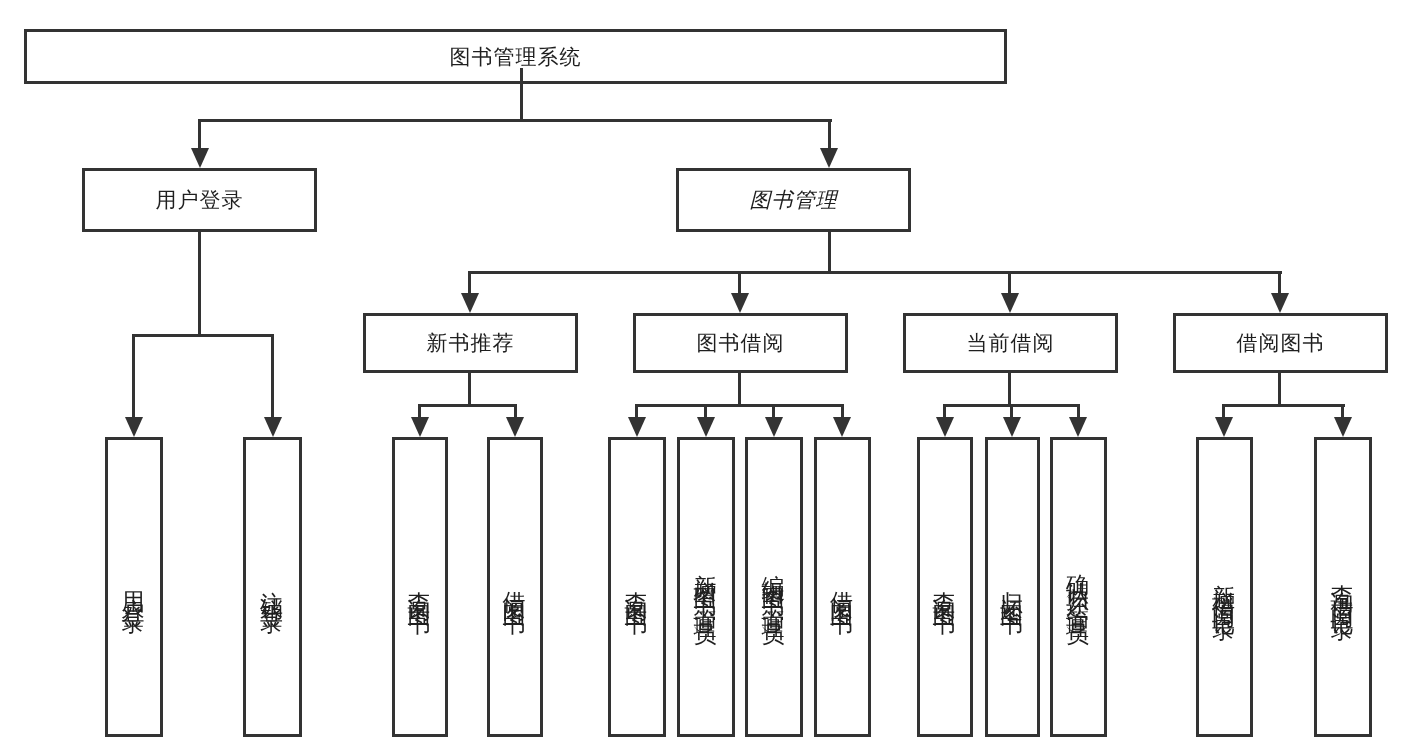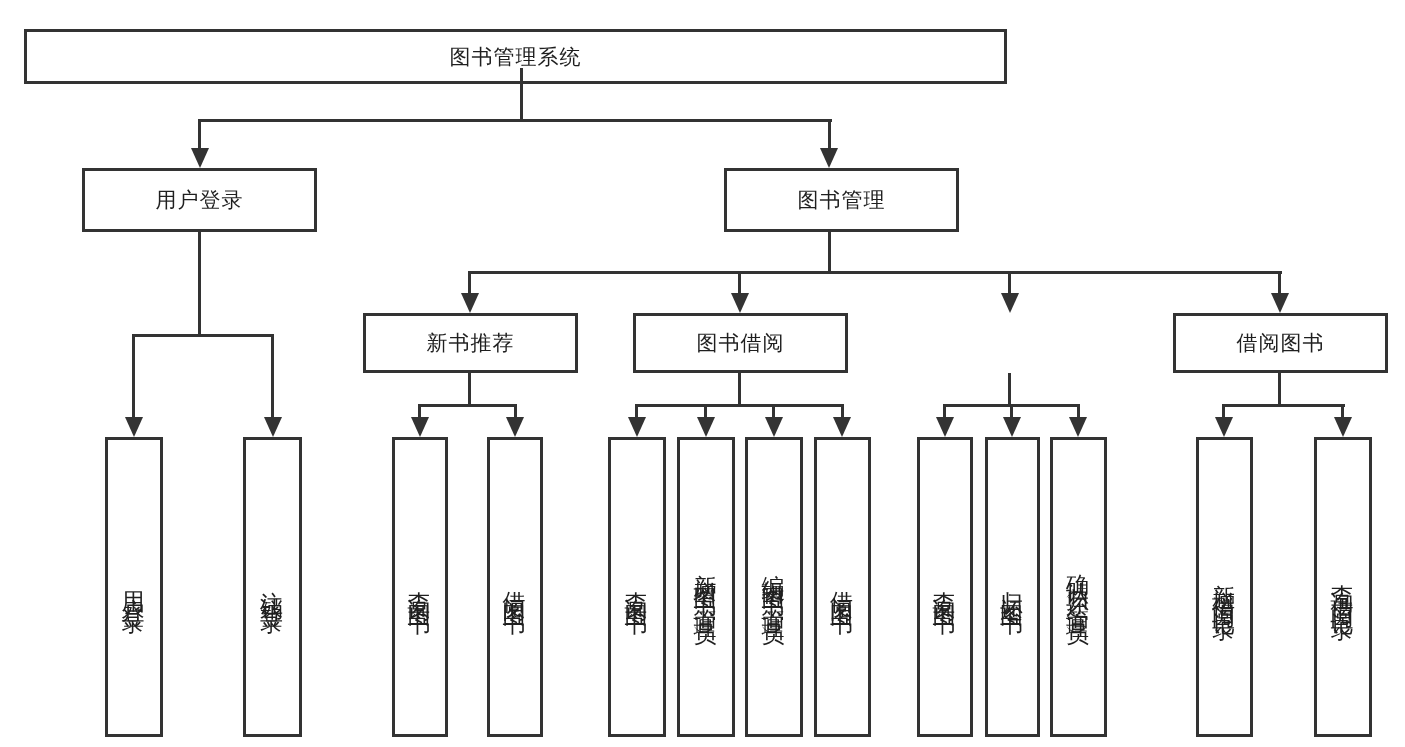--- a/index.html
+++ b/index.html
@@ -43,21 +43,21 @@
   <div class="line" style="left:520px;top:68px;width:3px;height:54px;"></div>
   <div class="line" style="left:198px;top:119px;width:634px;height:3px;"></div>
   <div class="line" style="left:198px;top:119px;width:3px;height:33px;"></div>
   <div class="line" style="left:828px;top:119px;width:3px;height:33px;"></div>
   <div class="arrow" style="left:191px;top:148px;"></div>
   <div class="arrow" style="left:820px;top:148px;"></div>
 
   <div class="box" style="left:82px;top:168px;width:235px;height:64px;">
     <span class="hlabel">用户登录</span>
   </div>
-  <div class="box" style="left:724px;top:168px;width:235px;height:64px;">
+  <div class="box" style="left:676px;top:168px;width:235px;height:64px;font-style:italic;">
     <span class="hlabel">图书管理</span>
   </div>
 
   <div class="line" style="left:198px;top:232px;width:3px;height:105px;"></div>
   <div class="line" style="left:132px;top:334px;width:142px;height:3px;"></div>
   <div class="line" style="left:132px;top:334px;width:3px;height:85px;"></div>
   <div class="line" style="left:271px;top:334px;width:3px;height:85px;"></div>
   <div class="arrow" style="left:125px;top:417px;"></div>
   <div class="arrow" style="left:264px;top:417px;"></div>
 
@@ -70,20 +70,23 @@
   <div class="arrow" style="left:461px;top:293px;"></div>
   <div class="arrow" style="left:731px;top:293px;"></div>
   <div class="arrow" style="left:1001px;top:293px;"></div>
   <div class="arrow" style="left:1271px;top:293px;"></div>
 
   <div class="box" style="left:363px;top:313px;width:215px;height:60px;">
     <span class="hlabel">新书推荐</span>
   </div>
   <div class="box" style="left:633px;top:313px;width:215px;height:60px;">
     <span class="hlabel">图书借阅</span>
+  </div>
+  <div class="box" style="left:903px;top:313px;width:215px;height:60px;">
+    <span class="hlabel">当前借阅</span>
   </div>
   <div class="box" style="left:1173px;top:313px;width:215px;height:60px;">
     <span class="hlabel">借阅图书</span>
   </div>
 
   <div class="line" style="left:468px;top:373px;width:3px;height:34px;"></div>
   <div class="line" style="left:418px;top:404px;width:99px;height:3px;"></div>
   <div class="line" style="left:418px;top:404px;width:3px;height:15px;"></div>
   <div class="line" style="left:514px;top:404px;width:3px;height:15px;"></div>
   <div class="arrow" style="left:411px;top:417px;"></div>

